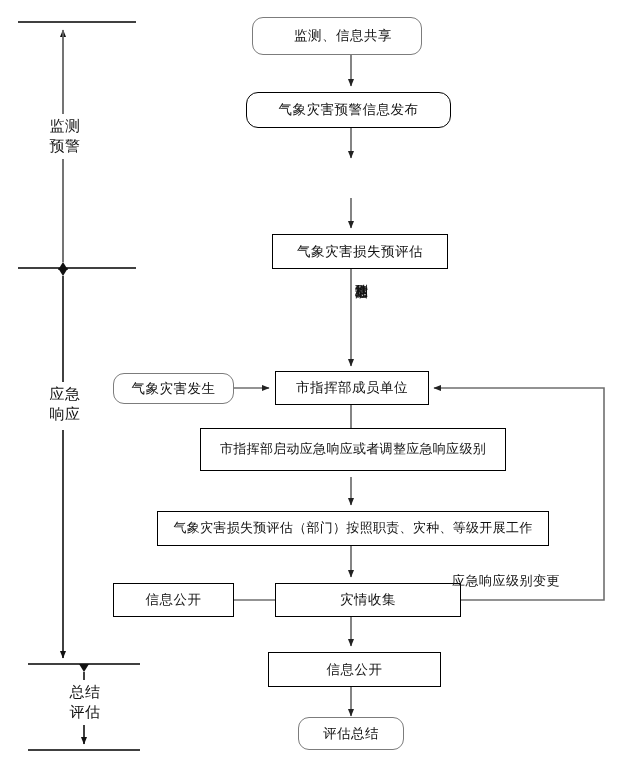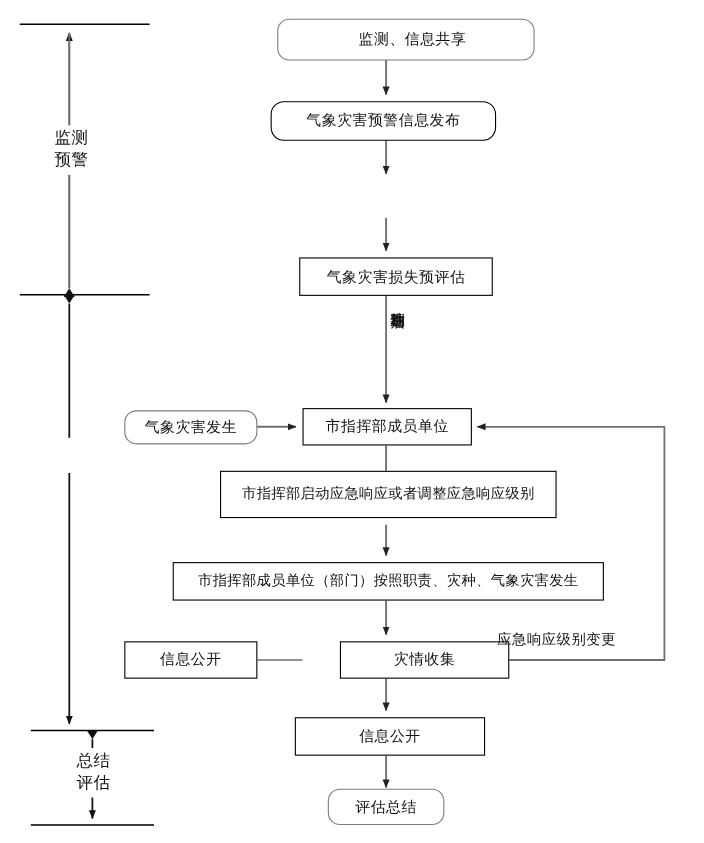--- a/index.html
+++ b/index.html
@@ -82,25 +82,28 @@
     </g>
 
     <g stroke="#6f6f6f" stroke-width="1.6" fill="none">
       <path d="M428,600 L604,600 L604,388 L434,388" marker-end="url(#ar)"></path>
     </g>
   </svg>
 
   <div class="phase" style="left:38px;top:114px;width:52px;">
     <span>监测</span>
   <br><span>预警</span></div>
+  <div class="phase" style="left:38px;top:382px;width:52px;">
+    <span>应急</span>
+  <br><span>响应</span></div>
   <div class="phase" style="left:58px;top:680px;width:52px;">
     <span>总结</span>
   <br><span>评估</span></div>
 
-  <div class="node round" style="left:252px;top:17px;width:234px;height:38px;padding-left:12px;">
+  <div class="node round" style="left:252px;top:17px;width:170px;height:38px;padding-left:12px;">
     <span class="lbl">监测、信息共享</span>
   </div>
 
   <div class="node rect" style="left:246px;top:92px;width:205px;height:36px;border-radius:12px;">
     <span class="lbl">气象灾害预警信息发布</span>
   </div>
 
 
   <div class="node rect" style="left:272px;top:234px;width:176px;height:35px;">
     <span class="lbl">气象灾害损失预评估</span>
@@ -112,28 +115,28 @@
 
   <div class="node round" style="left:113px;top:373px;width:121px;height:31px;">
     <span class="lbl">气象灾害发生</span>
   </div>
 
   <div class="node rect wide" style="left:200px;top:428px;width:306px;height:43px;">
     <span class="lbl">市指挥部启动应急响应或者调整应急响应级别</span>
   </div>
 
   <div class="node rect wide" style="left:157px;top:511px;width:392px;height:35px;">
-    <span class="lbl">市指挥部成员单位（部门）按照职责、灾种、气象灾害发生</span>
+    <span class="lbl">气象灾害损失预评估（部门）按照职责、灾种、等级开展工作</span>
   </div>
 
   <div class="node rect" style="left:113px;top:583px;width:121px;height:34px;">
     <span class="lbl">信息公开</span>
   </div>
 
-  <div class="node rect" style="left:275px;top:583px;width:154px;height:34px;margin-left:34px;">
+  <div class="node rect" style="left:275px;top:583px;width:186px;height:34px;">
     <span class="lbl">灾情收集</span>
   </div>
 
   <div class="node rect" style="left:268px;top:652px;width:173px;height:35px;">
     <span class="lbl">信息公开</span>
   </div>
 
   <div class="node round" style="left:298px;top:717px;width:106px;height:33px;">
     <span class="lbl">评估总结</span>
   </div>

